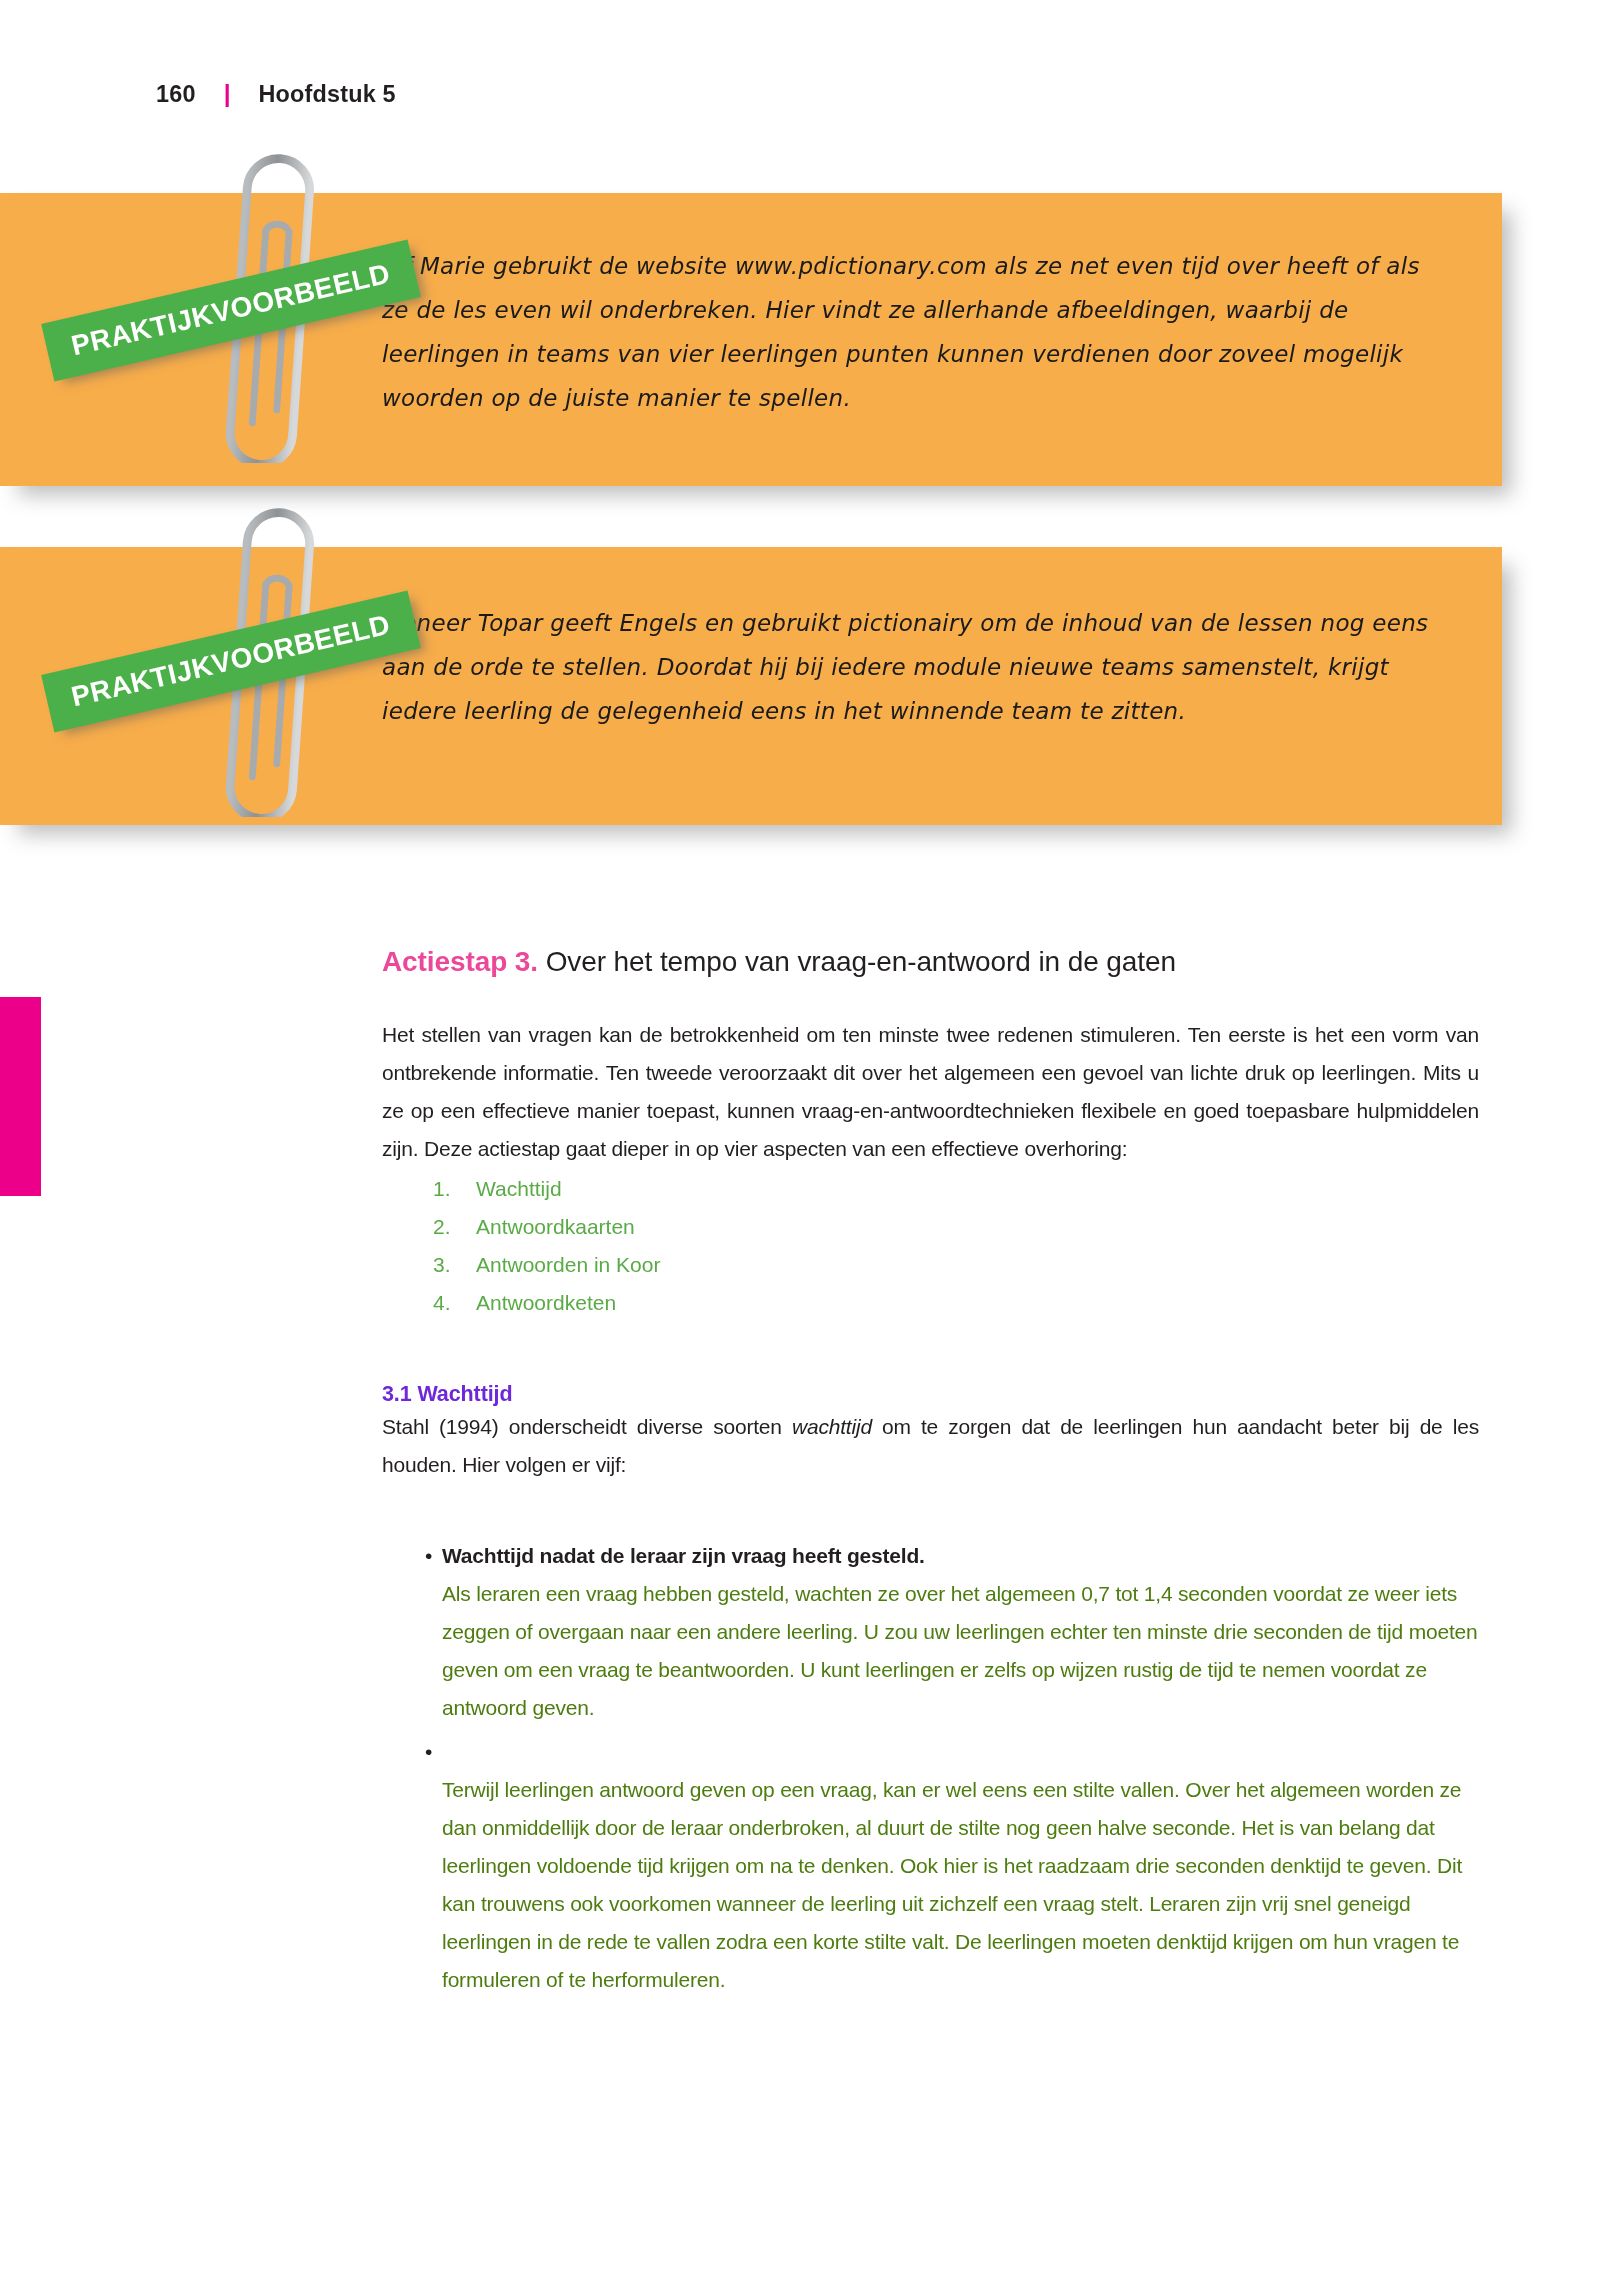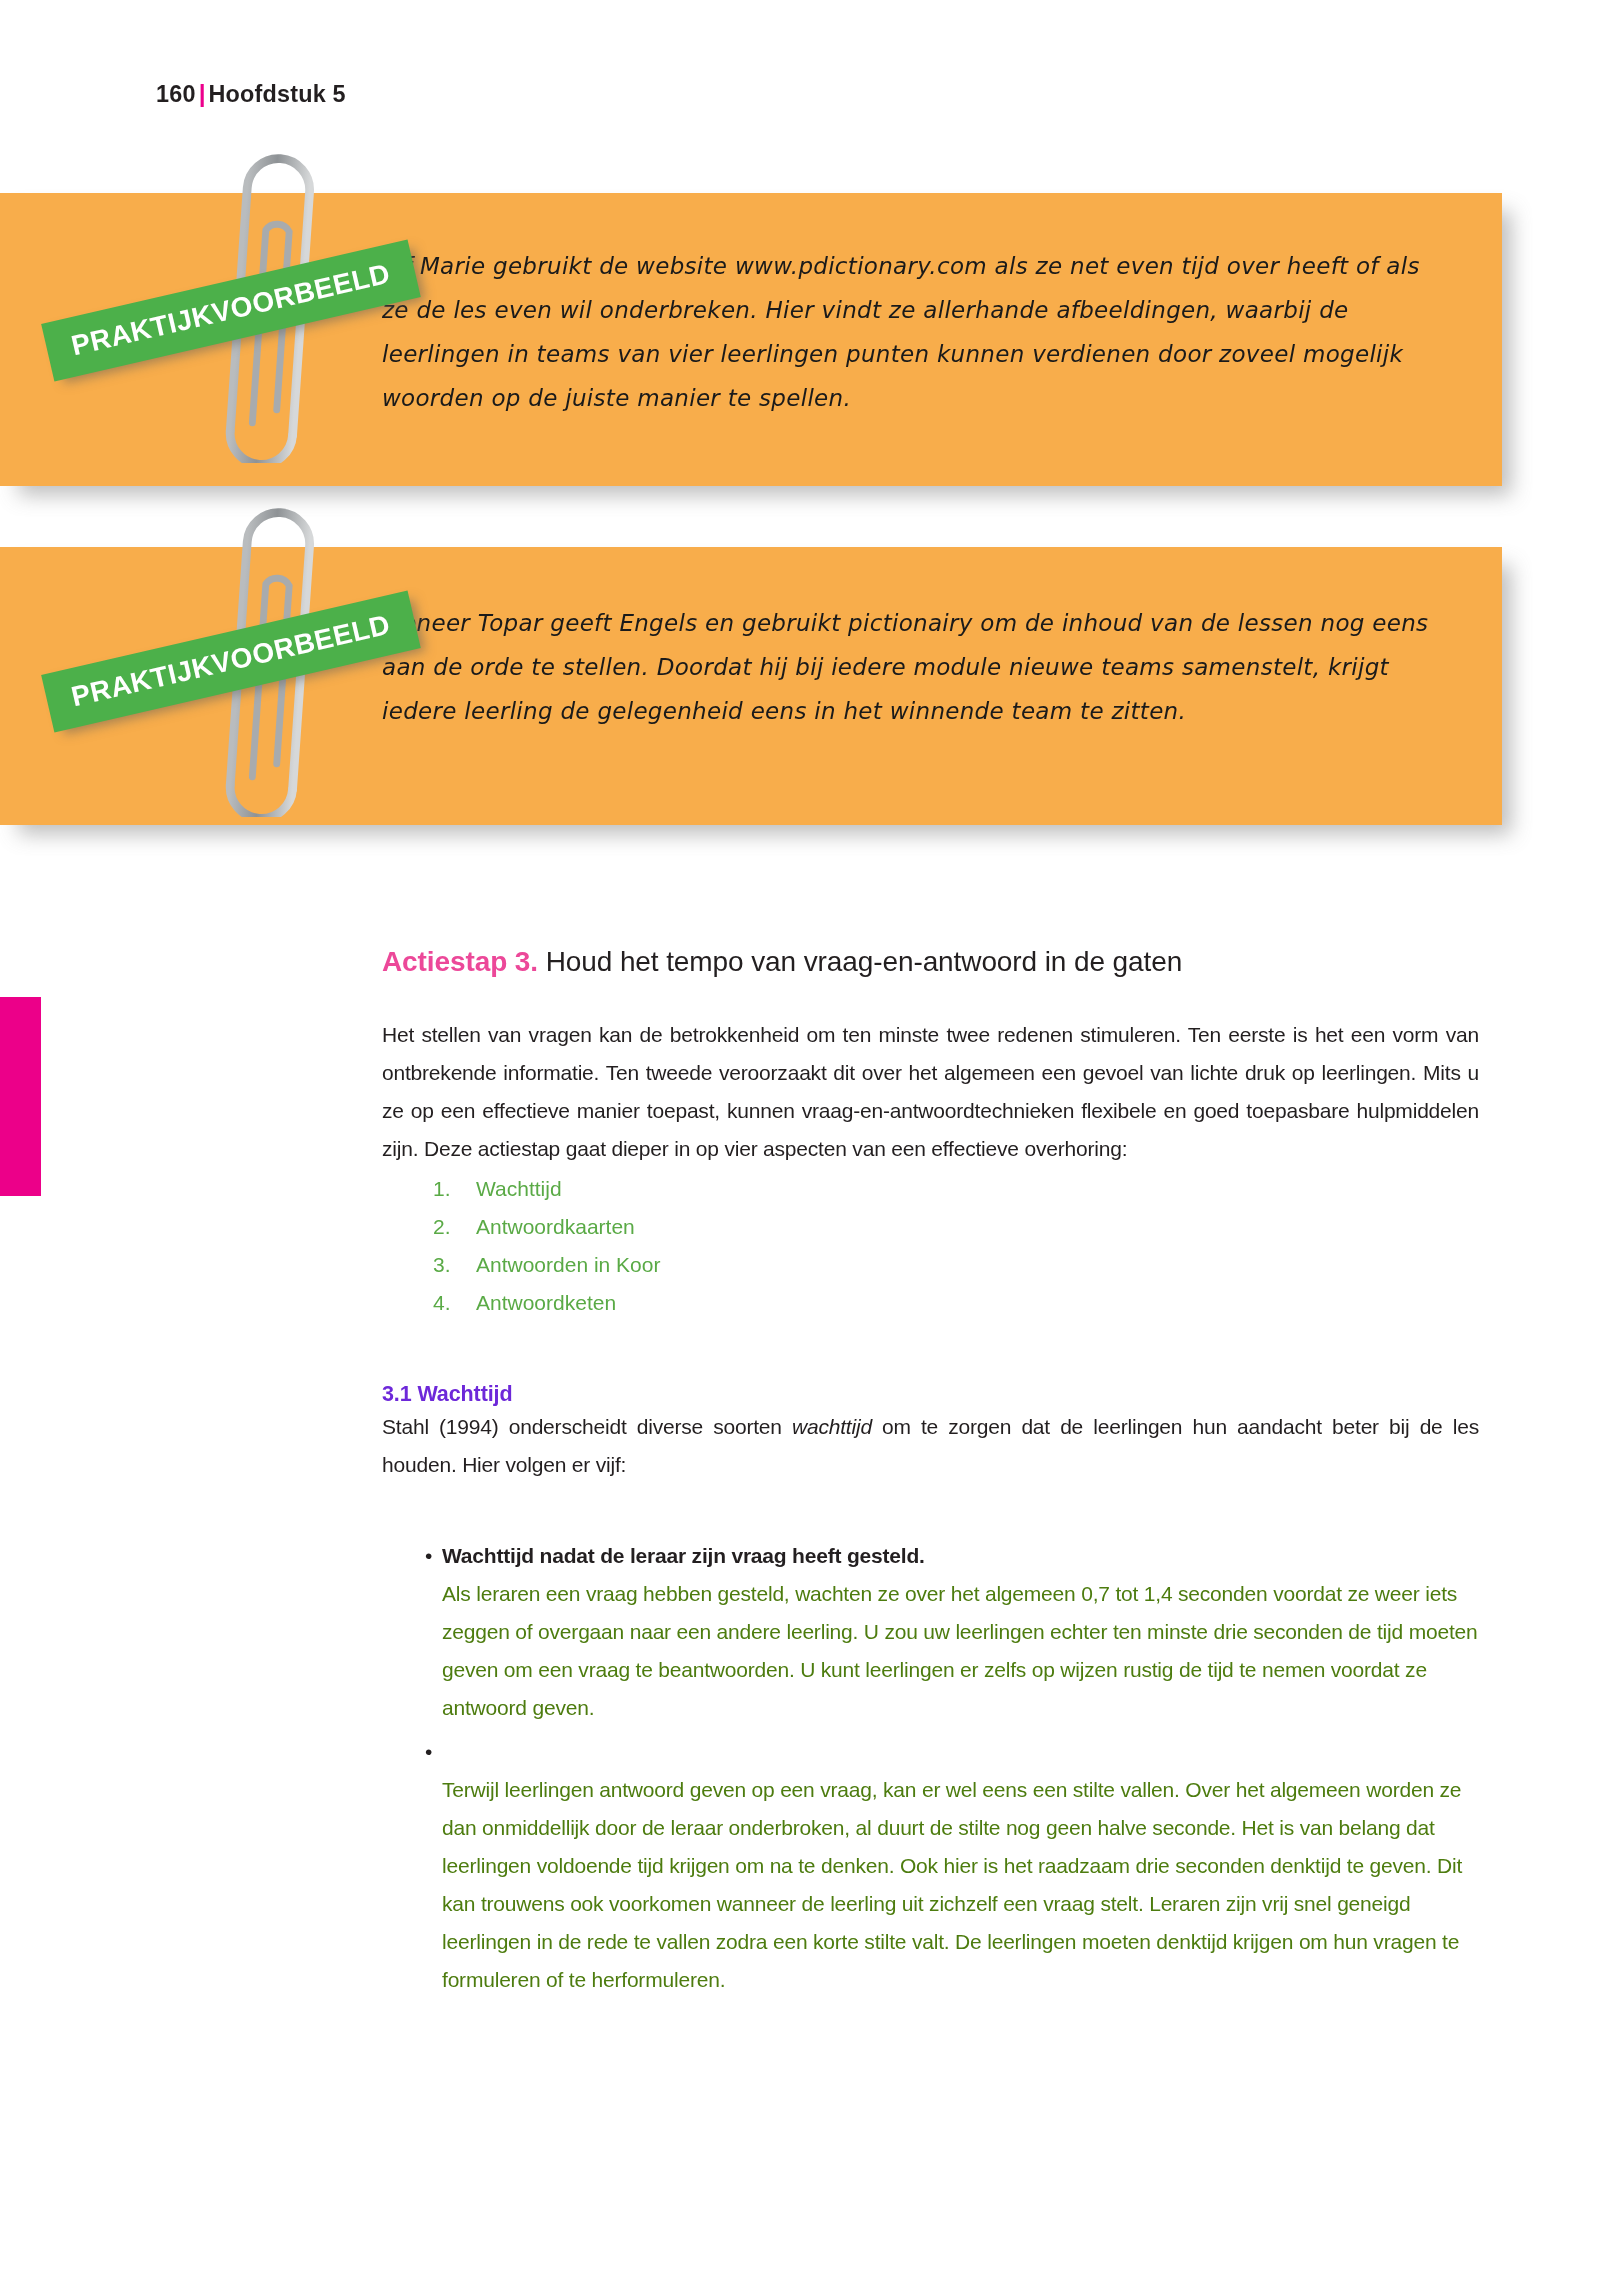--- a/index.html
+++ b/index.html
@@ -8,21 +8,21 @@
     background:#ffffff;
     font-family:"Liberation Sans", sans-serif;
     position:relative;
     overflow:hidden;
   }
 
   
   .header {
     position:absolute;
     left:156px; top:80px;
-    display:flex; align-items:baseline; gap:3px;
+    display:flex; align-items:baseline; gap:28px;
     font-size:23.4px; color:#231f20;
   }
   .header .pagenum { font-weight:bold; letter-spacing:0.2px; }
   .header .bar { color:#ec008c; font-weight:bold; font-size:24.4px; }
   .header .chap { font-weight:700; color:#231f20; letter-spacing:0.2px; }
 
   
   .edge-tab {
     position:absolute;
     left:0; top:997px;
@@ -193,21 +193,21 @@
     <path d="M30 300 L30 50 A32 32 0 0 1 94 50 L94 300" fill="none" stroke="url(#clipgrad)" stroke-width="9" stroke-linecap="round"></path>
     <path d="M30 300 A32 32 0 0 0 94 300" fill="none" stroke="url(#clipgrad)" stroke-width="9" stroke-linecap="round"></path>
     <path d="M52 290 L52 92 A14 14 0 0 1 76 92 L76 275" fill="none" stroke="#a8abad" stroke-width="7" stroke-linecap="round"></path>
   </g>
 </svg>
 <div class="praktijk-label" id="label2">PRAKTIJKVOORBEELD</div>
 
 <div class="content">
 
   <h2 class="actiestap-heading">
-    <span class="green">Actiestap 3.</span><span> Houd het tempo van vraag-en-antwoord in de gaten</span>
+    <span class="green">Actiestap 3.</span><span> Over het tempo van vraag-en-antwoord in de gaten</span>
   </h2>
 
   <p class="body-par">Het stellen van vragen kan de betrokkenheid om ten minste twee redenen stimuleren. Ten eerste is het een vorm van ontbrekende informatie. Ten tweede veroorzaakt dit over het algemeen een gevoel van lichte druk op leerlingen. Mits u ze op een effectieve manier toepast, kunnen vraag-en-antwoordtechnieken flexibele en goed toepasbare hulpmiddelen zijn. Deze actiestap gaat dieper in op vier aspecten van een effectieve overhoring:</p>
 
   <ul class="numlist">
     <li>
       <span class="num">1.</span>
       <span>Wachttijd</span>
     </li>
     <li>

